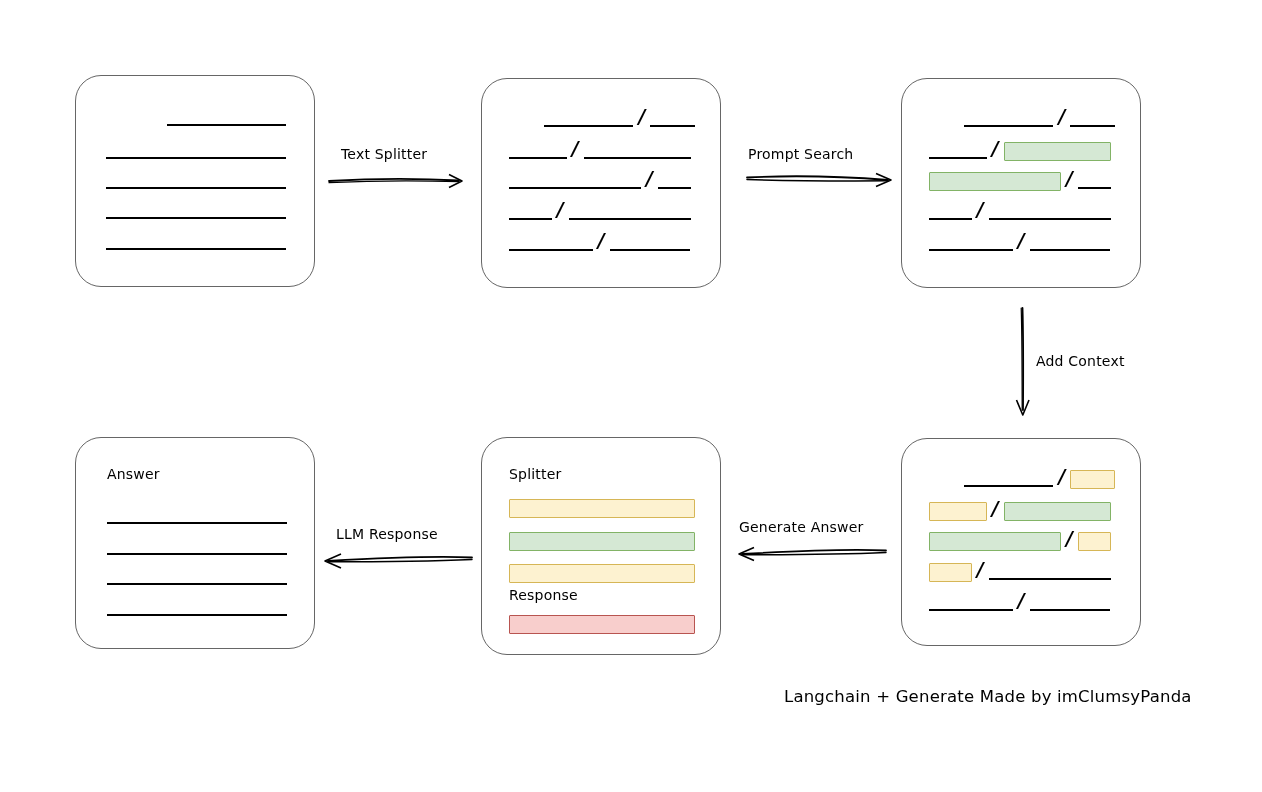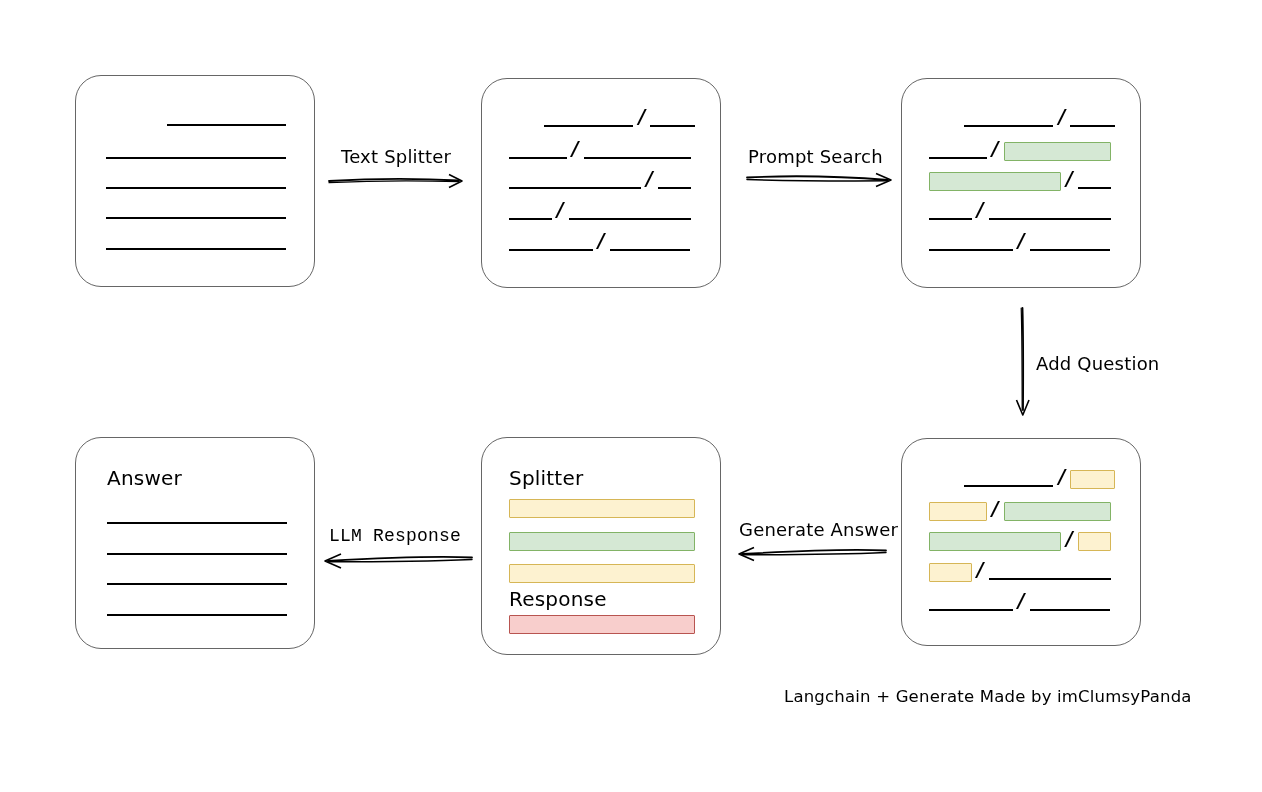--- a/index.html
+++ b/index.html
@@ -85,38 +85,38 @@
     border: 1.4px solid #82b366;
   }
   .chip.yellow {
     background: #fdf2d0;
     border: 1.4px solid #d6b656;
   }
 
   
   .card-heading {
     position: absolute;
-    font-size: 20px;
+    font-size: 14px;
     letter-spacing: 0.2px;
     color: #000000;
     white-space: nowrap;
   }
 
   
   .bar {
     position: absolute;
     height: 19px;
     border-radius: 1px;
     box-sizing: border-box;
   }
 
   
   .arrow-label {
     position: absolute;
-    font-size: 18px;
+    font-size: 14px;
     white-space: nowrap;
     color: #000000;
     letter-spacing: 0.2px;
   }
   .arrow-svg {
     position: absolute;
     overflow: visible;
   }
 
   .caption {
@@ -222,21 +222,21 @@
       <div class="seg rule" style="width:66%"></div>
     </div>
     <div class="linerow" style="top:124px;">
       <div class="seg rule" style="width:45%"></div>
       <div class="slash">/</div>
       <div class="seg rule" style="width:43%"></div>
     </div>
   </div>
 </div>
 
-<div class="arrow-label" style="left:1036px; top:353px;">Add Question</div>
+<div class="arrow-label" style="left:1036px; top:353px;">Add Context</div>
 <svg class="arrow-svg" style="left:1012px; top:306px;" width="24" height="112" viewBox="0 0 24 112">
   <path d="M10.5,2 C11.5,35 11.2,75 11,104" stroke="#000" stroke-width="1.8" fill="none" stroke-linecap="round"></path>
   <path d="M9.2,2 C10.2,35 10,75 10.2,104" stroke="#000" stroke-width="1.2" fill="none" stroke-linecap="round"></path>
   <path d="M4.5,94 L10.8,109 L17,94" stroke="#000" stroke-width="1.6" fill="none" stroke-linejoin="round"></path>
 </svg>
 
 <div class="card" style="left:901px; top:438px; width:240px; height:208px;">
   <div class="lines" style="position:absolute; left:27px; top:32px; width:186px; height:150px;">
     <div class="linerow" style="top:0px;">
       <div class="seg spacer" style="width:19%"></div>
@@ -276,21 +276,21 @@
 
 <div class="card" style="left:481px; top:437px; width:240px; height:218px;">
   <div class="card-heading" style="left:27px; top:28px;">Splitter</div>
   <div class="bar yellow" style="left:27px; top:61px; width:186px; background:#fdf2d0; border:1.4px solid #d6b656;"></div>
   <div class="bar green" style="left:27px; top:94px; width:186px; background:#d5e8d4; border:1.4px solid #82b366;"></div>
   <div class="bar yellow" style="left:27px; top:126px; width:186px; background:#fdf2d0; border:1.4px solid #d6b656;"></div>
   <div class="card-heading" style="left:27px; top:149px;">Response</div>
   <div class="bar red" style="left:27px; top:177px; width:186px; background:#f8cecc; border:1.4px solid #b85450;"></div>
 </div>
 
-<div class="arrow-label" style="left:329px; top:526px;font-family:Liberation Mono, monospace;">LLM Response</div>
+<div class="arrow-label" style="left:336px; top:526px;">LLM Response</div>
 <svg class="arrow-svg" style="left:322px; top:549px;" width="152" height="22" viewBox="0 0 152 22">
   <path d="M150,8.5 C105,6.5 50,9.5 6,12" stroke="#000" stroke-width="1.8" fill="none" stroke-linecap="round"></path>
   <path d="M150,10.5 C105,12.5 50,12.8 6,12.8" stroke="#000" stroke-width="1.4" fill="none" stroke-linecap="round"></path>
   <path d="M19,5 L3,12 L19,19" stroke="#000" stroke-width="1.6" fill="none" stroke-linejoin="round"></path>
 </svg>
 
 <div class="card" style="left:75px; top:437px; width:240px; height:212px;">
   <div class="card-heading" style="left:31px; top:28px;">Answer</div>
   <div class="lines" style="position:absolute; left:31px; top:70px; width:180px; height:110px;">
     <div class="linerow" style="top:0px;">

